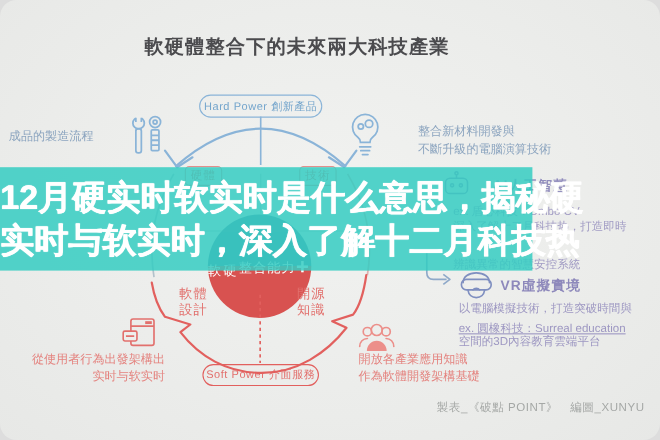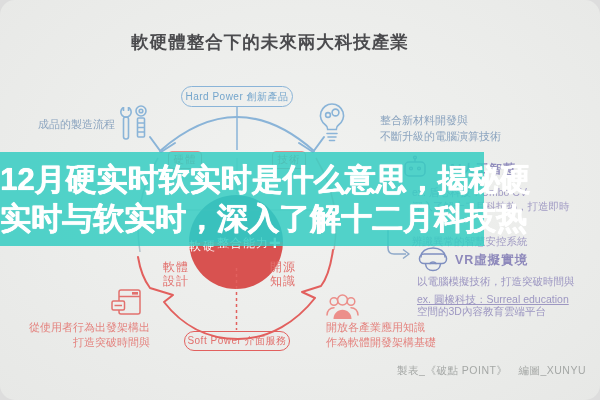--- a/index.html
+++ b/index.html
@@ -8,21 +8,21 @@
     background:radial-gradient(ellipse at 50% 45%, #f1f2f0 0%, #ecedeb 55%, #e7e8e6 100%);
     font-family:"Liberation Sans","DejaVu Sans",sans-serif;
     border-radius:15px;
   }
   .abs{position:absolute;}
   .title{left:100px;top:30px;width:340px;text-align:center;font-size:17.5px;
     letter-spacing:1px;color:#4b4b4e;font-weight:600;}
   .note{font-size:11px;line-height:14.5px;}
   .blue-note{color:#8ba4bf;}
   .red-note{color:#e4837f;}
-  .note-tl{left:8px;top:117px;width:107px;text-align:right;}
+  .note-tl{left:8px;top:117px;width:107px;}
   .note-tr{left:380px;top:113px;line-height:15.5px;}
   .note-bl{left:15px;top:320px;width:135px;text-align:right;}
   .note-bc{left:326px;top:320px;}
   .pill{border:1.5px solid;border-radius:11px;display:flex;align-items:center;
     justify-content:center;font-size:10px;letter-spacing:.5px;background:transparent;}
   .pill-hard{left:181px;top:86px;width:110px;height:19px;border-color:#8ab4d8;color:#74a5cc;}
   .pill-soft{left:184px;top:331px;width:104px;height:18px;border-color:#e2605e;color:#e2706d;}
   .quad-tag{width:32px;height:16px;border:1px solid #e2908d;border-radius:4px;
     color:#e2706d;font-size:10.5px;display:flex;align-items:center;justify-content:center;
     letter-spacing:1px;}
@@ -145,21 +145,21 @@
     <g fill="none" stroke="#e2706d" stroke-width="1.5">
       <rect x="9" y="2" width="21" height="24" rx="2"></rect>
       <line x1="9" y1="8.5" x2="30" y2="8.5"></line>
       <rect x="22" y="4" width="6" height="2.6" fill="#e2706d" stroke="none"></rect>
       <rect x="2" y="13" width="12.5" height="9" rx="1.5" fill="#eeefed"></rect>
       <line x1="4.5" y1="17.5" x2="12" y2="17.5"></line>
     </g>
   </svg>
   <div class="abs note red-note note-bl">
     <div>從使用者行為出發架構出</div>
-    <div>打造突破時間與</div>
+    <div>实时与软实时</div>
   </div>
 
   <svg class="abs" style="left:324px;top:292px;" width="38" height="30" viewBox="0 0 38 30">
     <g fill="none" stroke="#ec8f8a" stroke-width="1.5" stroke-linecap="round">
       <circle cx="10" cy="9.5" r="3.8"></circle>
       <path d="M3 23c0-4.2 3-7.3 7-7.3"></path>
       <circle cx="27" cy="9.5" r="3.8"></circle>
       <path d="M34 23c0-4.2-3-7.3-7-7.3"></path>
       <circle cx="18.5" cy="8" r="5"></circle>
       <path d="M9.5 27c0-5.2 4-9.2 9-9.2s9 4 9 9.2z" fill="#ec8f8a" stroke="none"></path>

